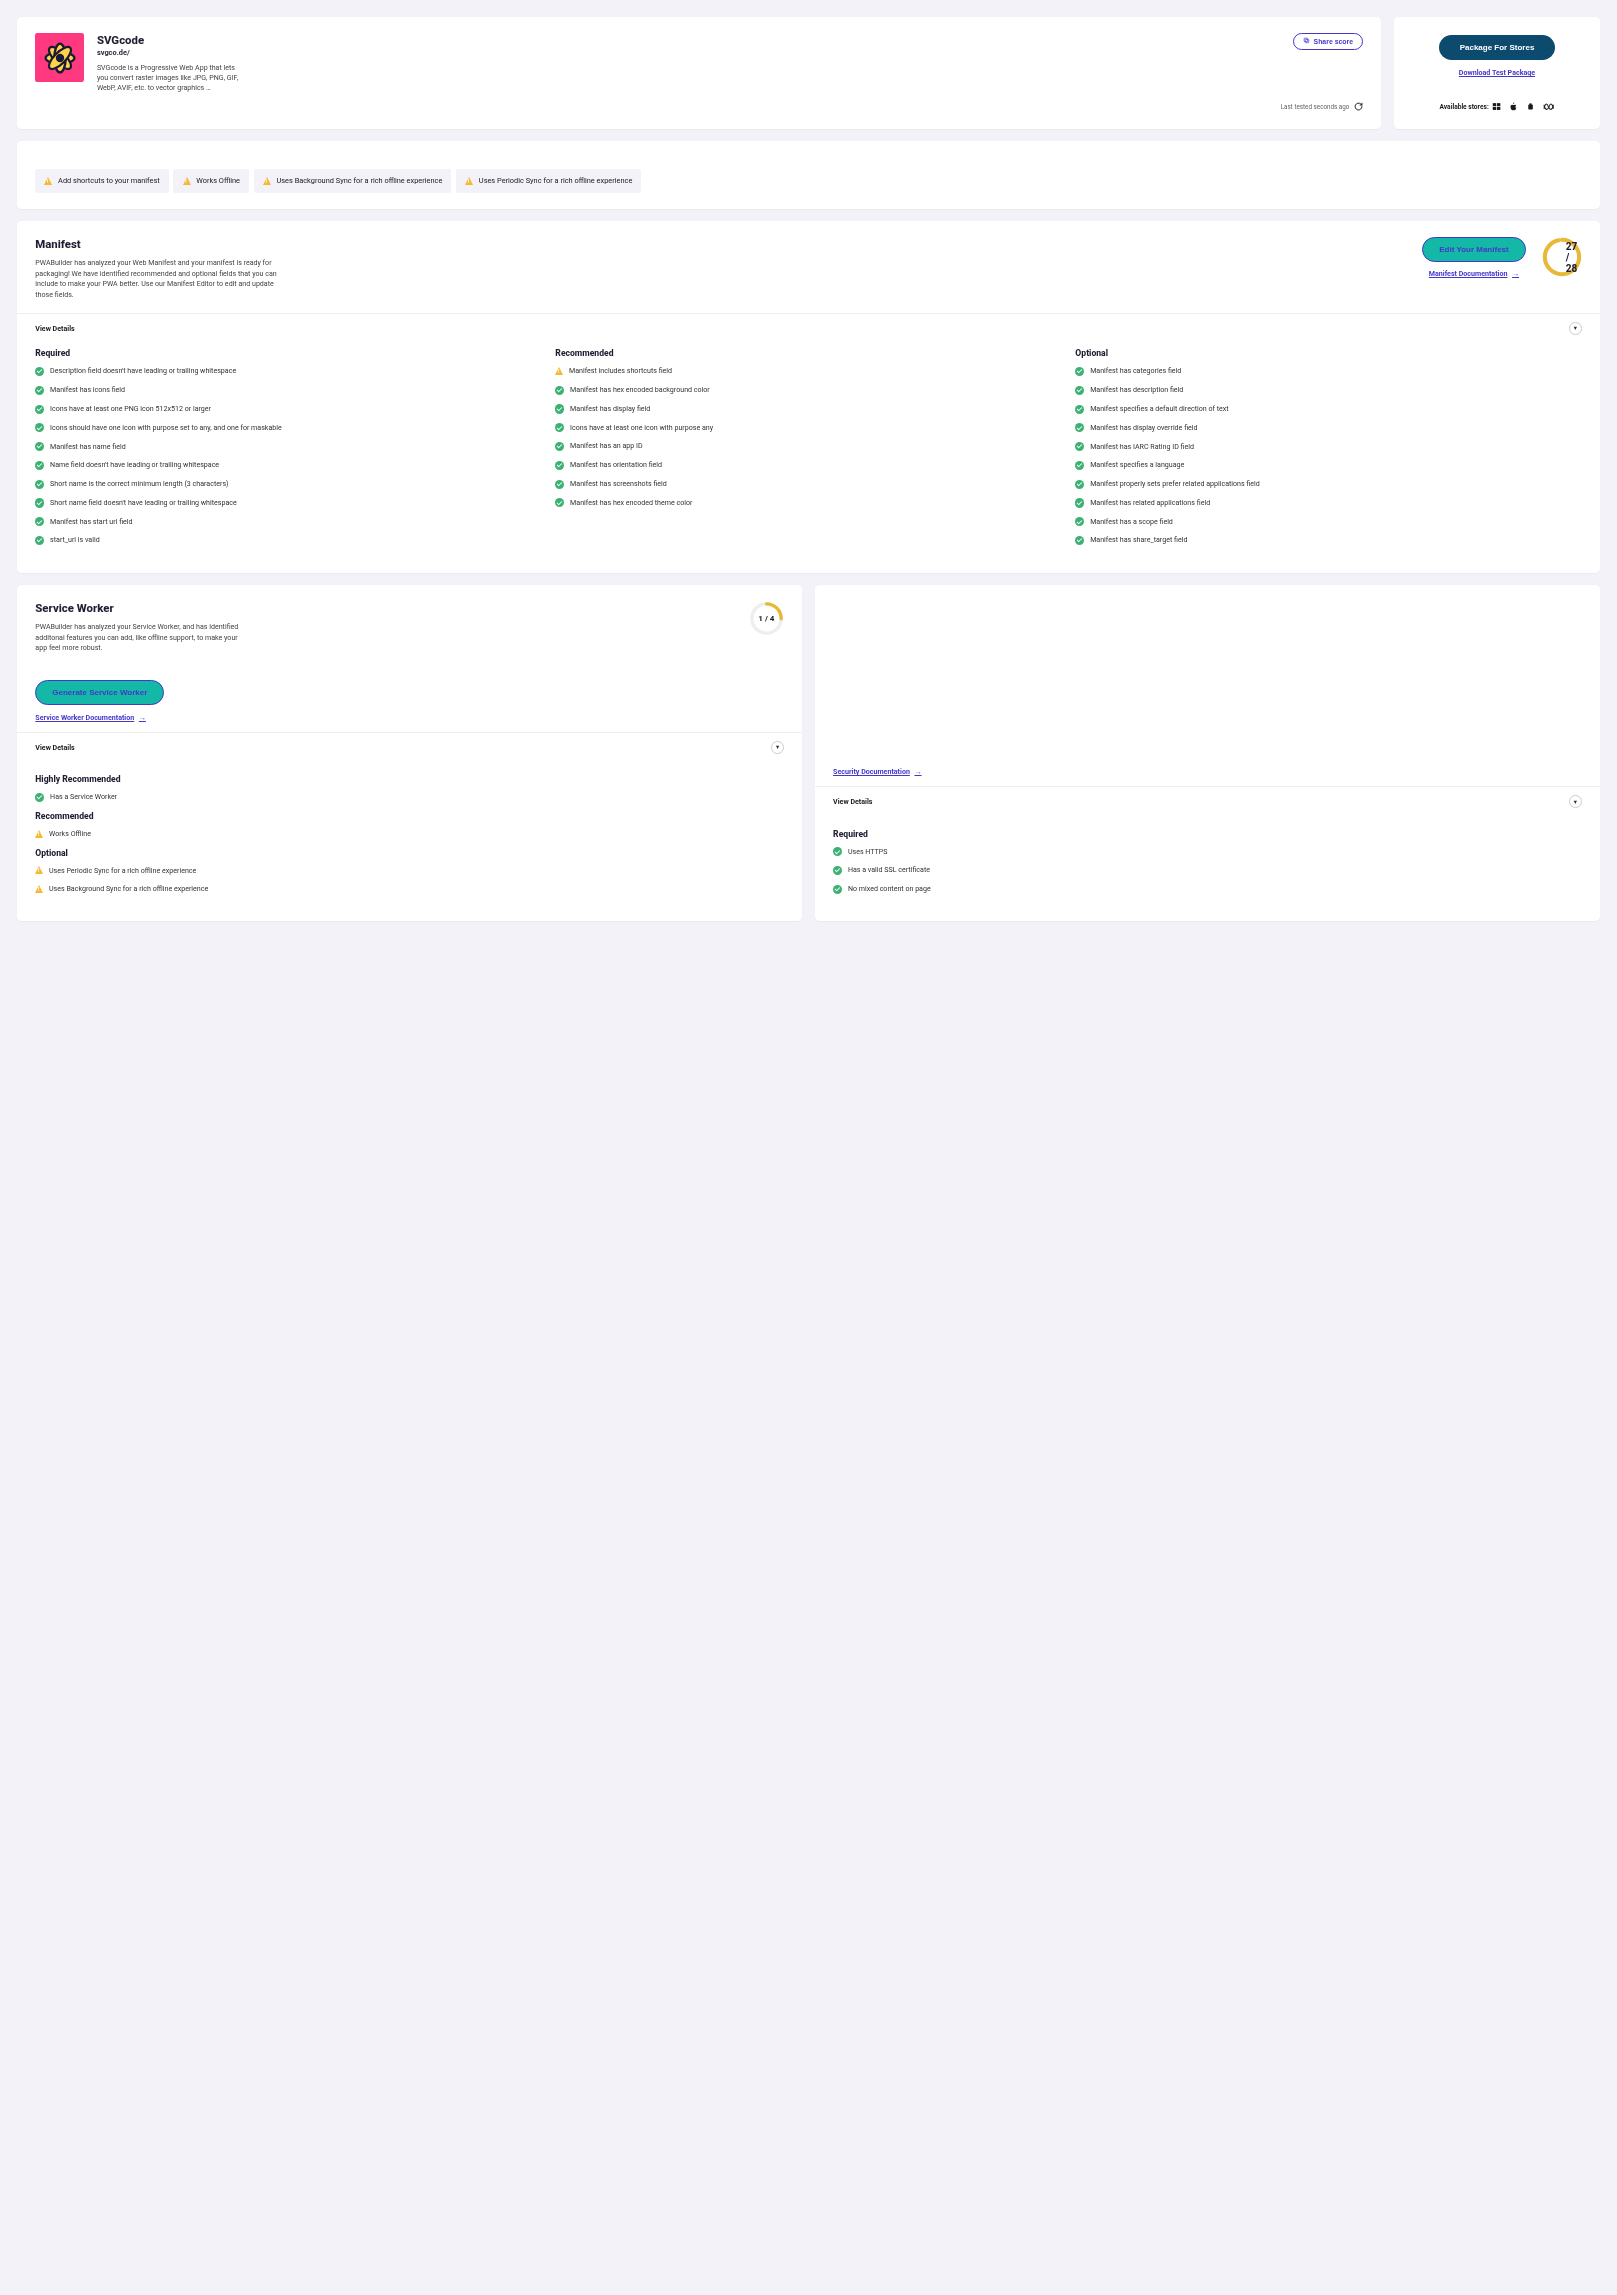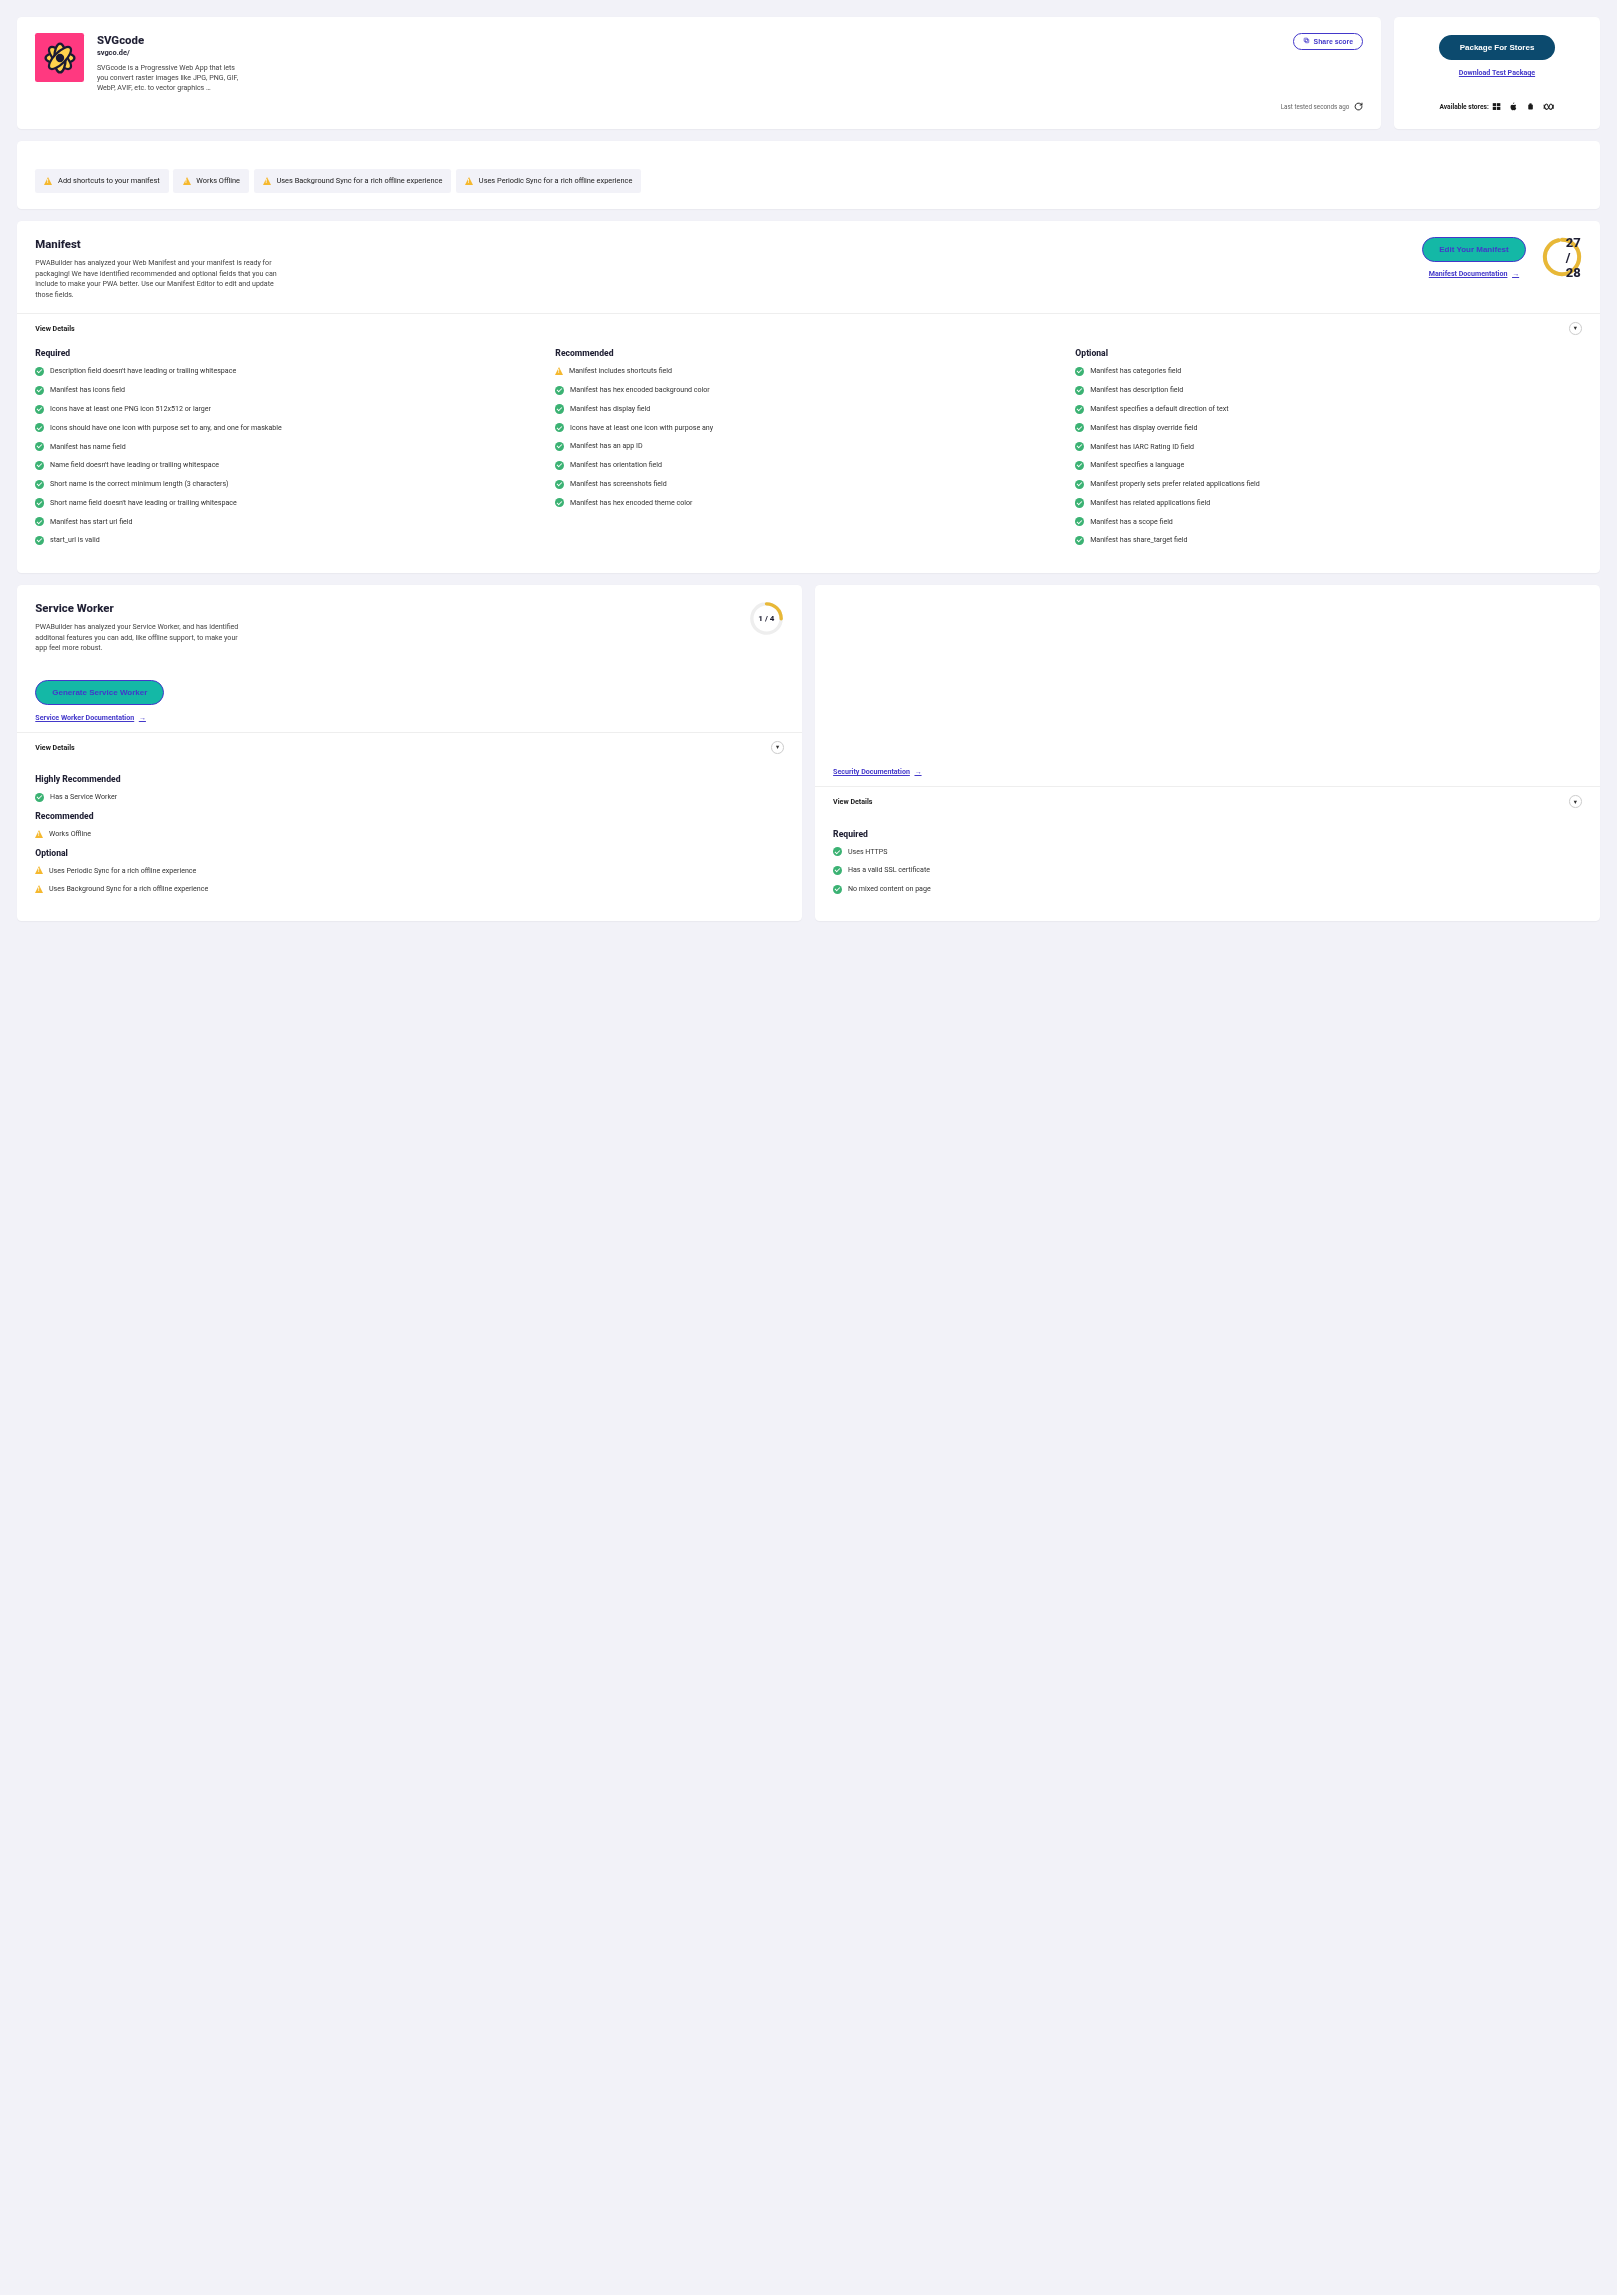--- a/index.html
+++ b/index.html
@@ -31,21 +31,21 @@
 .manifest-card { margin-top:12.6px; padding:0; }
 .mf-head { padding:16px 18.3px 12.6px; display:flex; gap:16px; align-items:flex-start; }
 .mf-head-text { flex:1; }
 .mf-head h2 { font-size:11.4px; font-weight:800; color:#1f1f33; margin-bottom:6.9px; }
 .mf-head p { font-size:7.1px; color:#444; line-height:1.5; max-width:252px; }
 .mf-actions { display:flex; flex-direction:column; align-items:center; gap:6.9px; }
 .outline-btn { border:0.9px solid #4338ca; color:#4338ca; background:#14b8a6; font-weight:700; font-size:8px; padding:6.9px 16px; border-radius:15px; cursor:pointer;text-align:center; }
 .doc-link { color:#4338ca; font-size:7.1px; font-weight:700; text-decoration:underline; display:flex; align-items:center; gap:4.6px; cursor:pointer; }
 .ring { position:relative; width:40px; height:40px; }
 .ring svg { transform:rotate(-90deg); }
-.ring-text { position:absolute; inset:0; display:flex; align-items:center; justify-content:center; font-weight:800; font-size:13px; color:#1f1f33;margin-left:24px; }
+.ring-text { position:absolute; inset:0; display:flex; align-items:center; justify-content:center; font-weight:800; font-size:10px; color:#1f1f33;margin-left:24px; }
 .view-details-bar { border-top:0.6px solid #eee; padding:8px 18.3px; font-size:7.1px; font-weight:700; color:#1a1a1a; display:flex; align-items:center; }
 .mf-cols { padding:5.7px 18.3px 18.3px; display:flex; gap:13.7px; }
 .mf-col { flex:1; }
 .mf-col h3 { font-size:8.6px; font-weight:800; color:#1f1f33; margin-bottom:8px; }
 .mf-item { display:flex; align-items:flex-start; gap:5.7px; font-size:7.1px; color:#333; margin-bottom:9.1px; line-height:1.35; }
 .icon-check { width:9.1px; height:9.1px; border-radius:50%; background:#3bb273; flex-shrink:0; display:flex; align-items:center; justify-content:center; margin-top:0.6px; }
 .icon-check::after { content:""; width:4px; height:2.3px; border-left:1.1px solid #fff; border-bottom:1.1px solid #fff; transform:rotate(-45deg); margin-top:-1.1px; }
 .icon-warn { width:0; height:0; border-left:4.6px solid transparent; border-right:4.6px solid transparent; border-bottom:8px solid #f5b82e; flex-shrink:0; position:relative; margin-top:0.6px; }
 .icon-warn::after { content:"!"; position:absolute; top:1.1px; left:-1.4px; font-size:5.1px; font-weight:800; color:#fff; }
 .two-col { margin-top:12.6px; }

